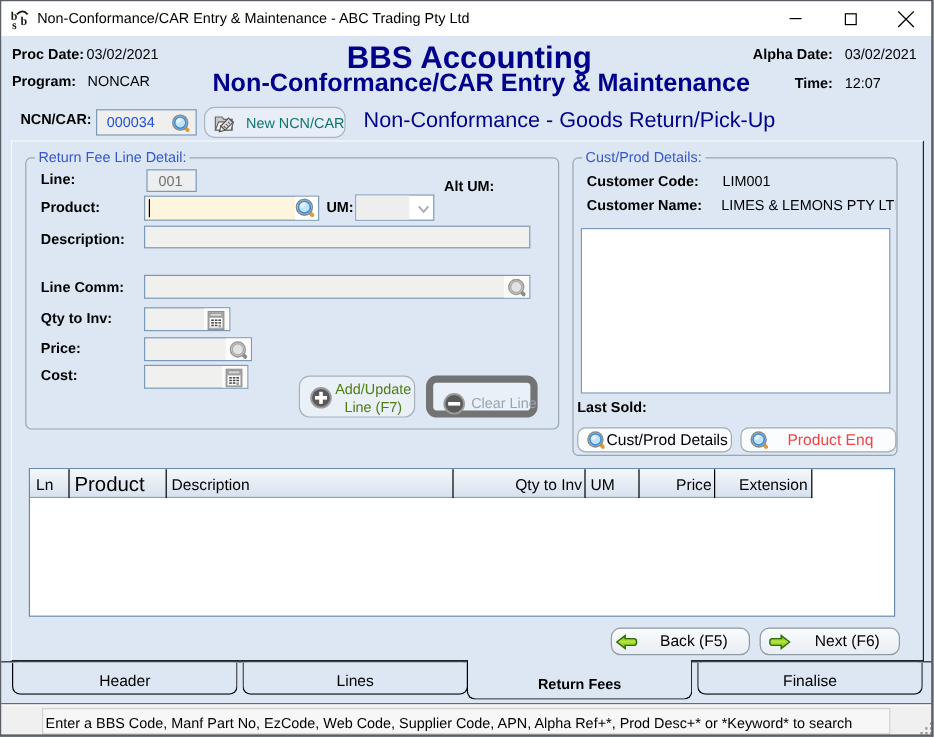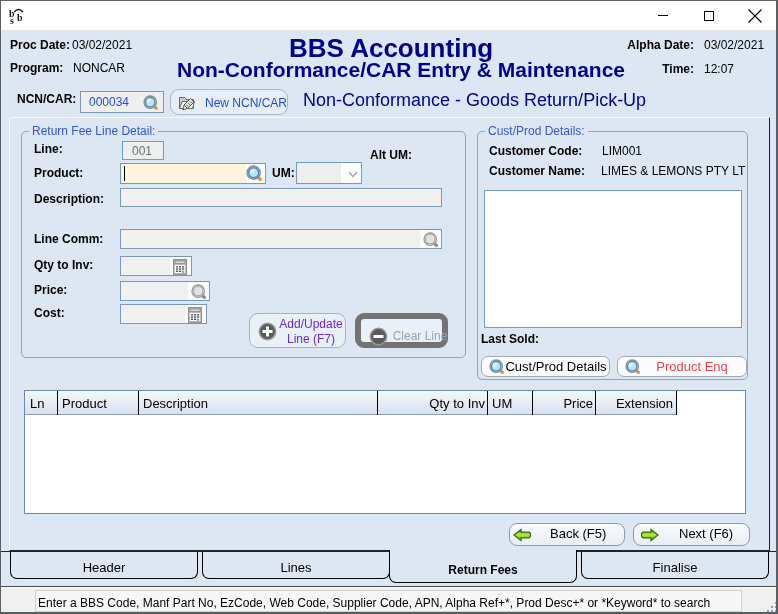--- a/index.html
+++ b/index.html
@@ -14,20 +14,21 @@
 </head>
 <body>
 
 <div class="abs" style="left:1px;top:1px;width:776px;height:29px;background:#ffffff;">
   <svg class="abs" style="left:8px;top:6px;" width="18" height="18" viewBox="0 0 18 18">
     <text x="0" y="10" font-family="Liberation Serif" font-size="10" font-weight="bold" fill="#1a1a1a">b</text>
     <text x="1" y="17" font-family="Liberation Serif" font-size="10" font-weight="bold" fill="#1a1a1a">s</text>
     <text x="8" y="14" font-family="Liberation Serif" font-size="10" font-weight="bold" fill="#1a1a1a">b</text>
     <path d="M5 5 Q 10 0 14 5" fill="none" stroke="#1a1a1a" stroke-width="1.5"></path>
   </svg>
+  <div class="val" style="left:30px;top:8px;">Non-Conformance/CAR Entry &amp; Maintenance - ABC Trading Pty Ltd</div>
   <svg class="abs" style="left:653px;top:0px;" width="18" height="29" viewBox="0 0 18 29">
       <rect x="4" y="14" width="10" height="1" fill="#000"></rect>
     </svg>
   <svg class="abs" style="left:699px;top:0px;" width="18" height="29" viewBox="0 0 18 29">
       <rect x="4.5" y="10.5" width="9" height="9" fill="none" stroke="#000" stroke-width="1"></rect>
     </svg>
   <svg class="abs" style="left:745px;top:0px;" width="18" height="29" viewBox="0 0 18 29">
       <path d="M2.5 8.5 L15.5 21.5 M15.5 8.5 L2.5 21.5" stroke="#000" stroke-width="1.1"></path>
     </svg>
 </div>
@@ -55,21 +56,21 @@
 </div>
 <div class="abs" style="left:170px;top:89px;width:118px;height:26px;border:1px solid #aab6c2;border-radius:9px;background:#e7eef7;">
   <svg class="abs" style="left:7px;top:4px;" width="18" height="18" viewBox="0 0 18 18">
     <path d="M1.5 3.5 L7 3.5 L8.5 5.5 L15.5 5.5 L15.5 14.5 L1.5 14.5 Z" fill="#c9c9c9" stroke="#6a6a6a" stroke-width="1"></path>
     <path d="M1.5 14.5 L4.2 7.5 L16.5 7.5 L14.5 14.5 Z" fill="#f2f2f2" stroke="#6a6a6a" stroke-width="1"></path>
     <path d="M12.5 4.5 L16 8 L9.5 14.5 L6 11 Z" fill="#e0e0e0" stroke="#555" stroke-width="1"></path>
     <path d="M13.7 5.7 L15 7 M12 7.5 L13.5 9 M10.2 9.2 L11.8 10.8 M8.5 11 L10 12.5" stroke="#555" stroke-width="0.9"></path>
     <path d="M6 11 L9.5 14.5 L4.8 15.8 Z" fill="#eee" stroke="#555" stroke-width="0.9"></path>
     <path d="M4.8 15.8 L6.3 15.4 L5.3 14.4 Z" fill="#333"></path>
   </svg>
-  <div class="val" style="left:34px;top:7px;color:#1d4ed8;">New NCN/CAR</div>
+  <div class="val" style="left:34px;top:7px;color:#0f766e;">New NCN/CAR</div>
 </div>
 <div class="abs navy" style="left:303px;top:91px;font-size:18px;line-height:18px;white-space:nowrap;">Non-Conformance - Goods Return/Pick-Up</div>
 
 <div class="abs" style="left:9px;top:117px;width:761px;height:434px;border-top:1px solid #f6fafd;border-left:1px solid #f6fafd;border-right:1px solid #1f2429;border-bottom:1px solid #1f2429;"></div>
 
 <div class="abs" style="left:21px;top:131px;width:445px;height:227px;border:1px solid #98a4b2;border-radius:5px;"></div>
 <div class="abs" style="left:29px;top:125px;font-size:12px;line-height:13px;color:#3457cc;background:#dce7f3;padding:0 3px;">Return Fee Line Detail:</div>
 
 <div class="lbl" style="left:34px;top:143px;">Line:</div>
 <div class="field" style="left:122px;top:141px;width:42px;height:19px;background:#eceeef;">
@@ -160,21 +161,21 @@
     </g>
   </svg>
 </div>
 
 <div class="abs" style="left:249px;top:313px;width:97px;height:35px;border:1px solid #a8b2bc;border-radius:9px;background:#e9f0f8;">
   <svg class="abs" style="left:8px;top:8px;" width="19" height="19" viewBox="0 0 19 19">
     <circle cx="9.5" cy="9.5" r="8.2" fill="#5a5a5a" stroke="#9a9a9a" stroke-width="1.6"></circle>
     <rect x="4.5" y="8" width="10" height="3" fill="#fff"></rect>
     <rect x="8" y="4.5" width="3" height="10" fill="#fff"></rect>
   </svg>
-  <div class="abs" style="left:27px;top:3px;width:68px;text-align:center;font-size:12px;line-height:15px;color:#6d28d9;">Add/Update Line (F7)</div>
+  <div class="abs" style="left:27px;top:3px;width:68px;text-align:center;font-size:12px;line-height:15px;color:#4d7c0f;">Add/Update Line (F7)</div>
 </div>
 <div class="abs" style="left:355px;top:313px;width:93px;height:35px;border:6px solid #737373;border-radius:9px;background:#e9f0f8;">
   <svg class="abs" style="left:8px;top:8px;" width="19" height="19" viewBox="0 0 19 19">
     <circle cx="9.5" cy="9.5" r="8.2" fill="#5a5a5a" stroke="#9a9a9a" stroke-width="1.6"></circle>
     <rect x="4.5" y="8" width="10" height="3" fill="#fff"></rect>
   </svg>
   <div class="abs" style="left:28px;top:10px;width:62px;text-align:center;font-size:12px;color:#9aa3b5;">Clear Line</div>
 </div>
 
 <div class="abs" style="left:477px;top:131px;width:271px;height:249px;border:1px solid #98a4b2;border-radius:5px;"></div>
@@ -201,21 +202,21 @@
     <circle cx="7.2" cy="7.2" r="6.2" fill="#ededed" stroke="#8a8a8a" stroke-width="1.3"></circle>
     <circle cx="7.2" cy="7.2" r="4.7" fill="#bfe3f7" stroke="#3f8fd4" stroke-width="1.4"></circle>
     <ellipse cx="5.9" cy="5.6" rx="2.4" ry="1.7" fill="#e3f2fc" transform="rotate(-35 5.9 5.6)"></ellipse>
   </svg>
   <div class="abs" style="left:23px;top:3px;width:102px;text-align:center;font-size:13px;line-height:14px;color:#ef4444;white-space:nowrap;">Product Enq</div>
 </div>
 
 <div class="abs" style="left:24px;top:390px;width:722px;height:124px;border:1px solid #6a89a8;background:#fff;">
   <div class="abs" style="left:0;top:0;width:652px;height:24px;background:linear-gradient(#f5f8fb,#d7e1ee);border-bottom:1px solid #8ca0b8;"></div>
   <div class="abs" style="left:5px;top:6px;font-size:13px;line-height:13px;">Ln</div>
-  <div class="abs" style="left:37px;top:6px;font-size:13px;line-height:13px;">Product</div>
+  <div class="abs" style="left:37px;top:6px;font-size:17px;line-height:13px;">Product</div>
   <div class="abs" style="left:118px;top:6px;font-size:13px;line-height:13px;">Description</div>
   <div class="abs" style="left:372px;top:6px;width:88px;text-align:right;font-size:13px;line-height:13px;">Qty to Inv</div>
   <div class="abs" style="left:467px;top:6px;font-size:13px;line-height:13px;">UM</div>
   <div class="abs" style="left:508px;top:6px;width:60px;text-align:right;font-size:13px;line-height:13px;">Price</div>
   <div class="abs" style="left:572px;top:6px;width:76px;text-align:right;font-size:13px;line-height:13px;">Extension</div>
   <div class="abs" style="left:32px;top:0;width:1px;height:24px;background:#000;"></div>
   <div class="abs" style="left:113px;top:0;width:1px;height:24px;background:#000;"></div>
   <div class="abs" style="left:352px;top:0;width:1px;height:24px;background:#000;"></div>
   <div class="abs" style="left:462px;top:0;width:1px;height:24px;background:#000;"></div>
   <div class="abs" style="left:507px;top:0;width:1px;height:24px;background:#000;"></div>

